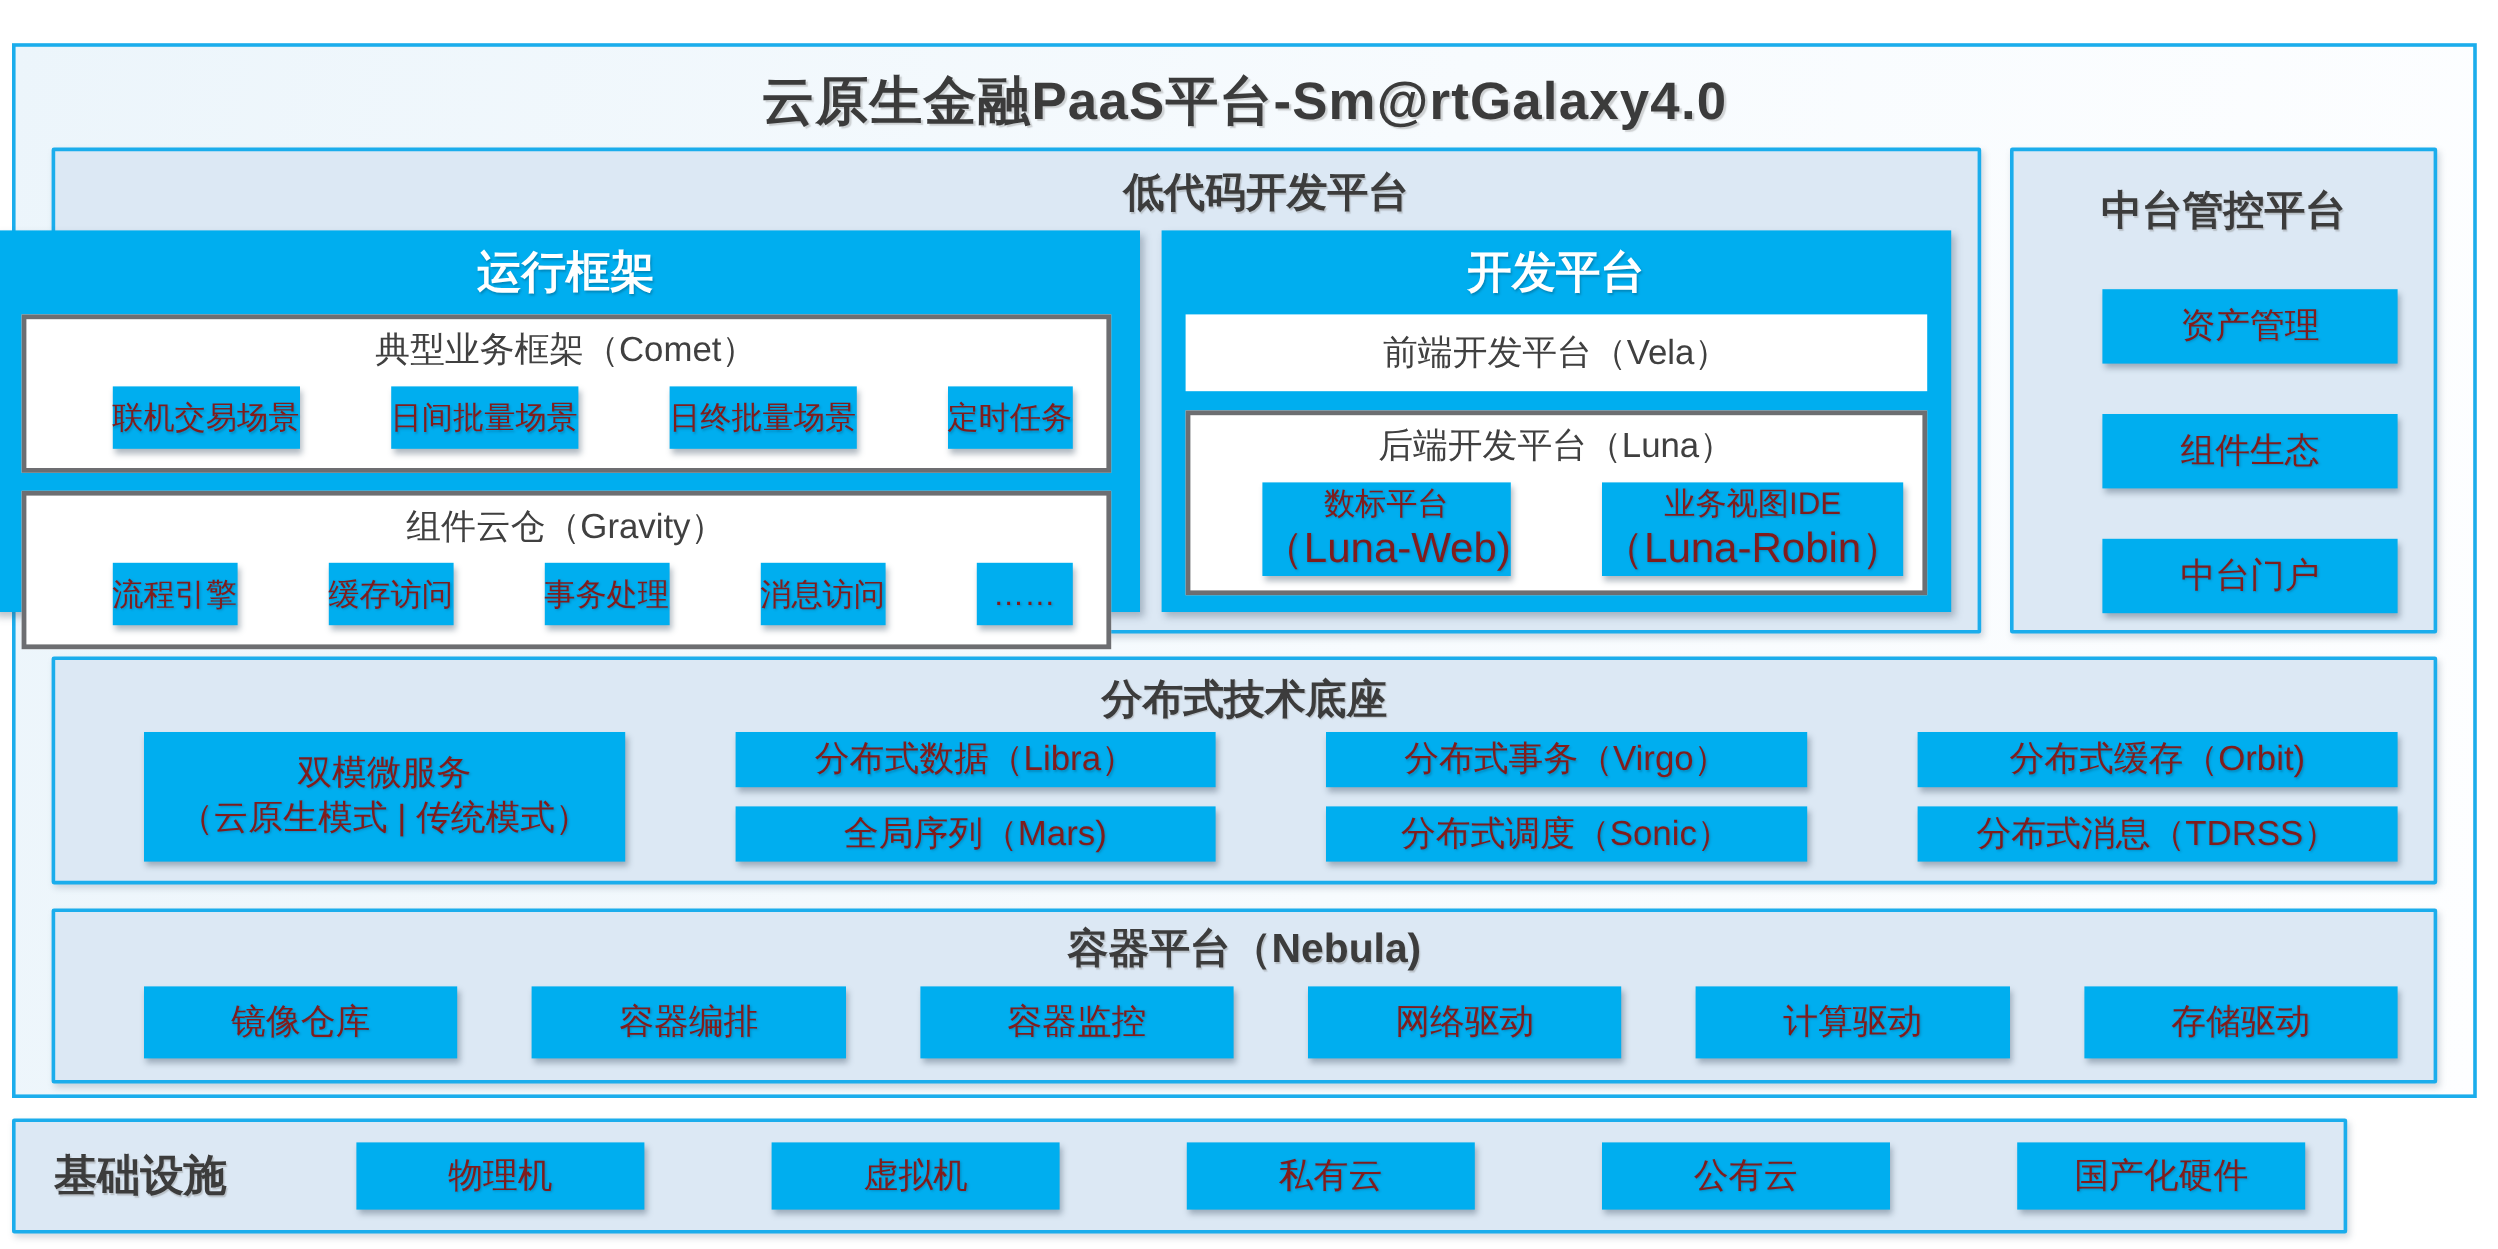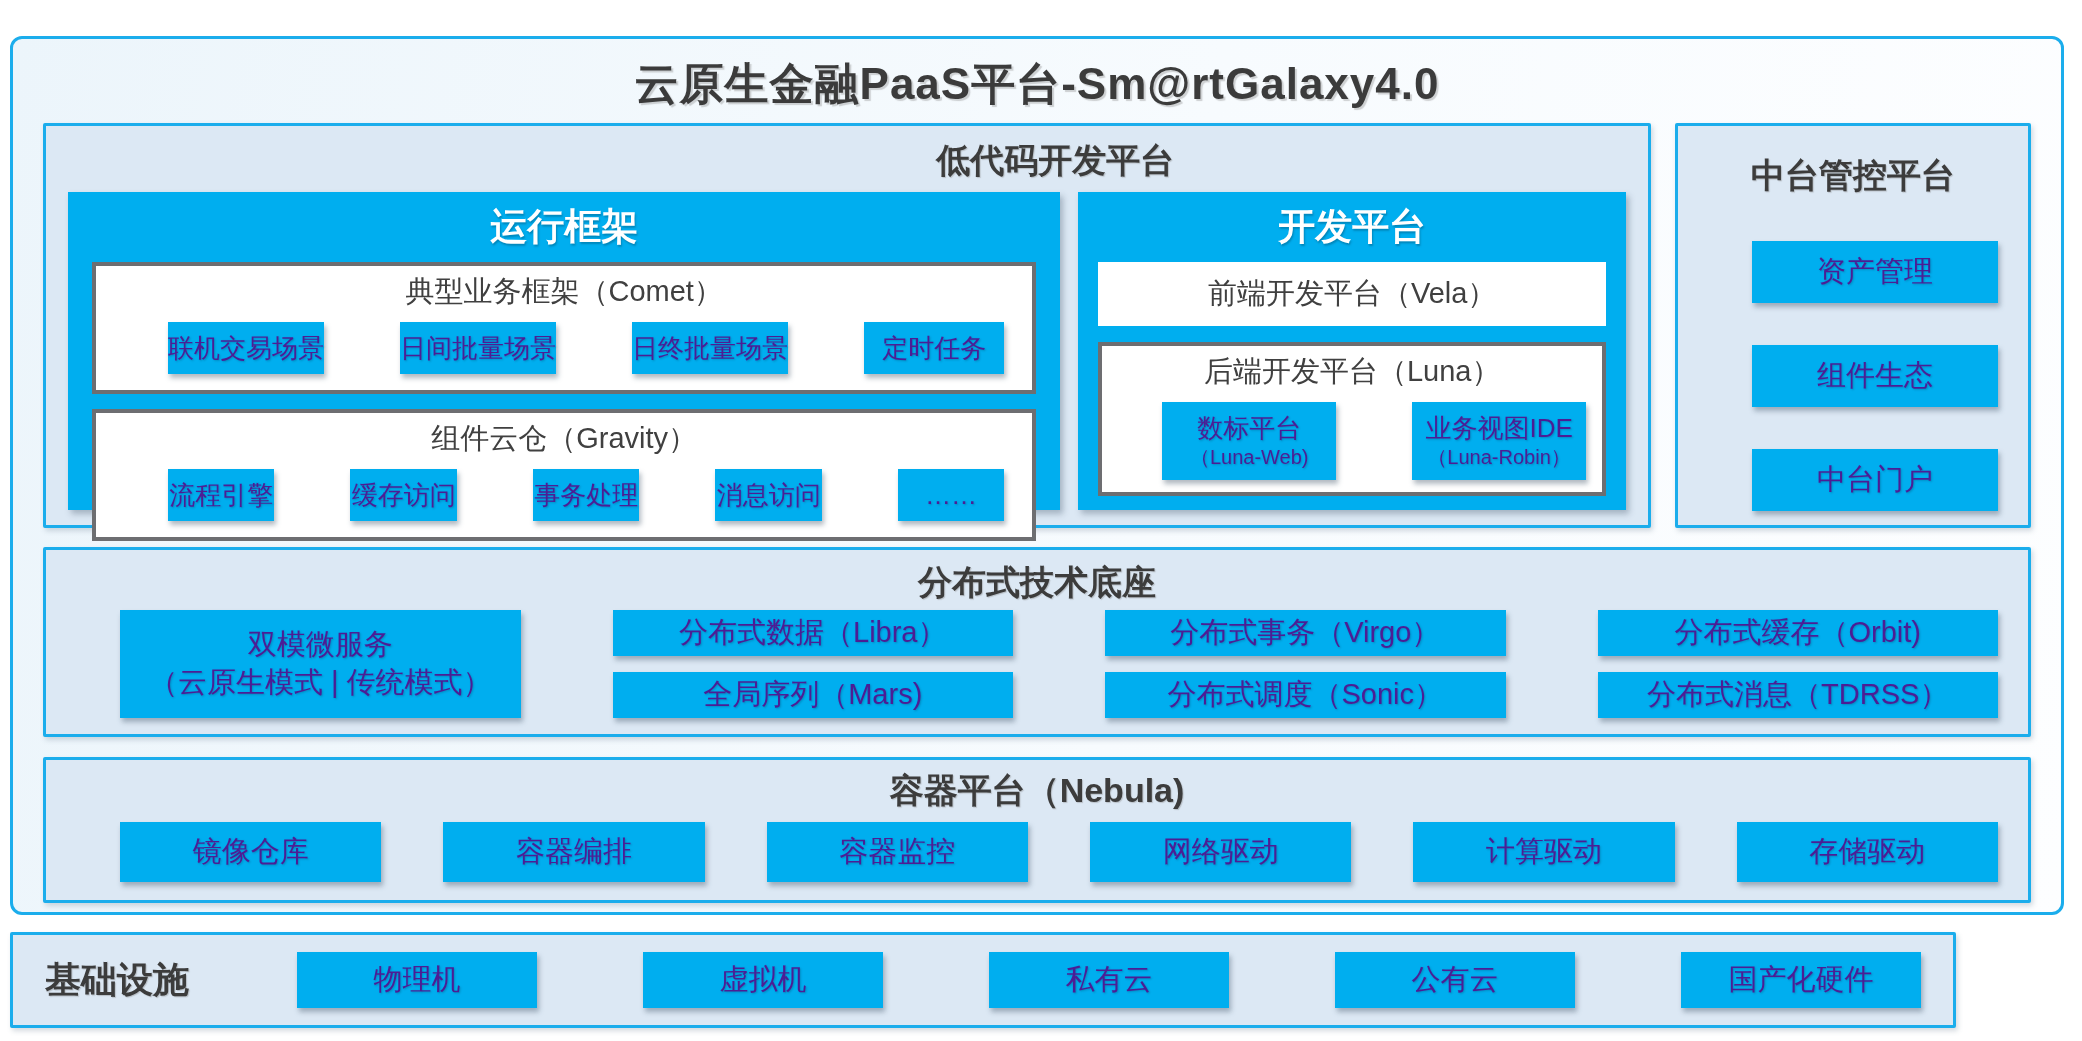--- a/index.html
+++ b/index.html
@@ -4,21 +4,21 @@
 <style>
   html,body{margin:0;padding:0;background:#ffffff;}
   body{
     width:2082px;height:1041px;position:relative;overflow:hidden;
     font-family:"Liberation Sans","DejaVu Sans",sans-serif;
     color:#3c3c3c;
   }
   .main-frame{
     position:absolute;left:10px;top:36px;width:2054px;height:879px;
     box-sizing:border-box;border:3px solid var(--border-cyan,#1badec);
-    border-radius:12px;
+    border-radius:0;
     background:linear-gradient(100deg,#ecf5fb 0%,#f7fbfe 55%,#fdfeff 100%);
   }
   .main-title{
     position:absolute;top:16px;left:0;width:100%;text-align:center;
     font-size:44px;font-weight:bold;color:#3b3b3b;letter-spacing:1px;
     text-shadow:2px 2px 1px rgba(130,130,130,.35);white-space:nowrap;
   }
   .panel{
     box-sizing:border-box;background:var(--panel-bg,#dce8f4);
     border:3px solid var(--border-cyan,#1badec);border-radius:2px;
@@ -43,21 +43,21 @@
     text-align:center;font-size:37px;font-weight:bold;margin:2px 0 10px;
     text-shadow:1px 2px 2px rgba(0,60,90,.35);white-space:nowrap;
   }
   .white-box{
     box-sizing:border-box;background:#fff;border:4px solid var(--grey-border,#6d6e71);
     padding:2px 28px 16px;color:#404040;
   }
   .white-box-title{text-align:center;font-size:29px;margin:4px 0 10px;white-space:nowrap;color:#404040;}
   .btn-row{display:flex;gap:32px;}
   .blue-btn{
-    background:var(--primary-blue,#00aeef);color:#4c1d95;
+    background:var(--primary-blue,#00aeef);color:#7f1d1d;
     display:flex;flex-direction:column;align-items:center;justify-content:center;
     font-size:26px;height:52px;flex:1;text-align:center;white-space:nowrap;
     box-shadow:2px 4px 5px rgba(60,80,100,.4);
     text-shadow:1px 1px 2px rgba(0,60,90,.3);
     margin-left:44px;
   }
   .gravity{margin-top:15px;flex:1;display:flex;flex-direction:column;}
   .gravity .btn-row{flex:1;align-items:center;}
   .gravity .blue-btn{height:52px;flex:1;}
   .vela-box{
@@ -82,21 +82,21 @@
   .containerp .panel-header{position:absolute;top:8px;left:0;width:100%;text-align:center;}
   .cont-row{position:absolute;top:62px;left:30px;right:30px;height:60px;display:flex;gap:18px;}
   .cont-row .blue-btn{height:60px;font-size:29px;}
   .infra{
     position:absolute;left:10px;top:932px;width:1946px;height:96px;
     display:flex;align-items:center;padding:0 32px;box-sizing:border-box;gap:62px;
   }
   .infra-label{flex:0 0 auto;font-size:36px;font-weight:bold;color:#3c3c3c;
     text-shadow:1px 1px 1px rgba(130,130,130,.4);margin-right:2px;}
   .infra .blue-btn{height:56px;font-size:29px;}
-  .second-line{display:block;font-size:20px;}
+  .second-line{display:block;font-size:35px;}
 </style>
 </head>
 <body>
 
 <div class="page">
 
   <div class="main-frame">
 
     <div class="main-title">云原生金融PaaS平台-Sm@rtGalaxy4.0</div>
 

